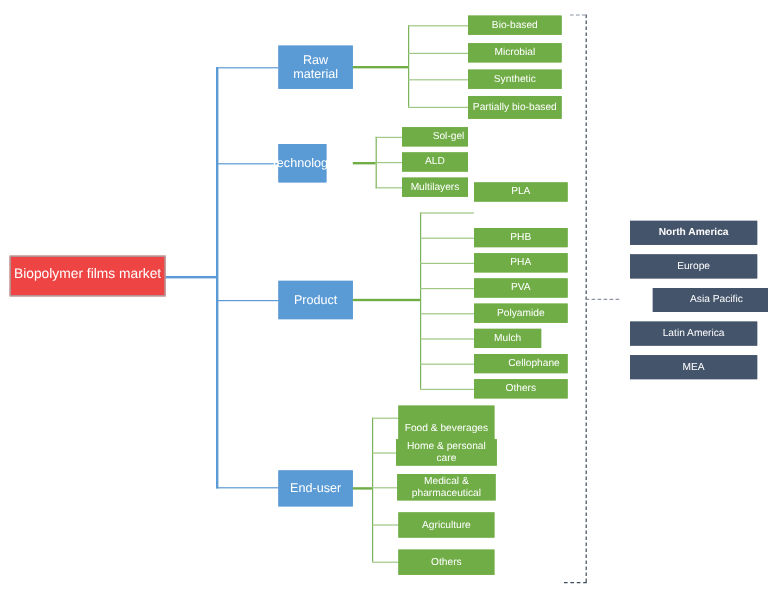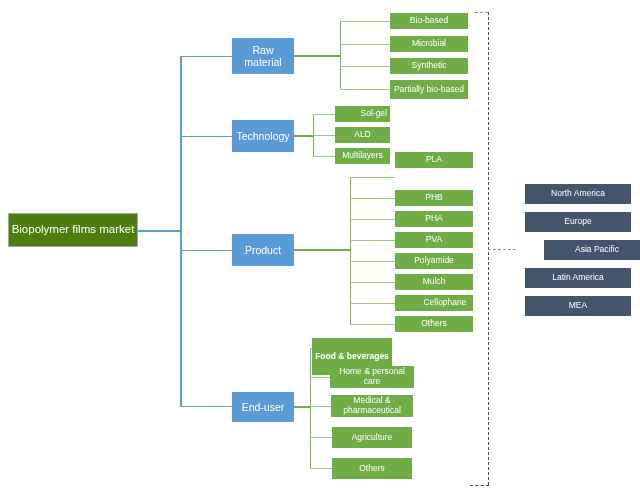--- a/index.html
+++ b/index.html
@@ -26,21 +26,21 @@
     display: flex;
     align-items: center;
     justify-content: center;
     text-align: center;
     color: #ffffff;
     line-height: 1.15;
     padding: 1px 2px;
   }
 
   .root-box {
-    background: #4d7c0f;
+    background: #ef4444;
     border: 1px solid #a6a6a6;
     font-size: 11.5px;
   }
 
   .cat-box {
     background: #5b9bd5;
     border: 1px solid #5b9bd5;
     font-size: 10.5px;
   }
 
@@ -136,21 +136,21 @@
   <div class="box leaf-box" style="left:390px; top:36px; width:78px; height:16px;">
     <span>Microbial</span>
   </div>
   <div class="box leaf-box" style="left:390px; top:58px; width:78px; height:16px;">
     <span>Synthetic</span>
   </div>
   <div class="box leaf-box" style="left:390px; top:80px; width:78px; height:19px;">
     <span>Partially bio-based</span>
   </div>
 
-  <div class="box cat-box" style="left:232px; top:120px; width:62px; height:32px;">
+  <div class="box cat-box" style="left:232px; top:120px; width:40px; height:32px;">
     <span>Technology</span>
   </div>
   <div class="line h-green-strong" style="left:294px; top:135px; width:19px;"></div>
   <div class="line v-green" style="left:313px; top:114px; height:43px;"></div>
   <div class="line h-green" style="left:313px; top:114px; width:22px;"></div>
   <div class="line h-green" style="left:313px; top:135px; width:22px;"></div>
   <div class="line h-green" style="left:313px; top:156px; width:22px;"></div>
 
   <div class="box leaf-box" style="left:335px; top:106px; width:55px; height:16px;justify-content:flex-end;">
     <span>Sol-gel</span>
@@ -184,63 +184,63 @@
   </div>
   <div class="box leaf-box" style="left:395px; top:211px; width:78px; height:16px;">
     <span>PHA</span>
   </div>
   <div class="box leaf-box" style="left:395px; top:232px; width:78px; height:16px;">
     <span>PVA</span>
   </div>
   <div class="box leaf-box" style="left:395px; top:253px; width:78px; height:16px;">
     <span>Polyamide</span>
   </div>
-  <div class="box leaf-box" style="left:395px; top:274px; width:78px; height:16px;justify-content:center;">
+  <div class="box leaf-box" style="left:395px; top:274px; width:56px; height:16px;justify-content:center;">
     <span>Mulch</span>
   </div>
   <div class="box leaf-box" style="left:395px; top:295px; width:78px; height:16px;padding-left:24px;">
     <span>Cellophane</span>
   </div>
   <div class="box leaf-box" style="left:395px; top:316px; width:78px; height:16px;">
     <span>Others</span>
   </div>
 
   <div class="box cat-box" style="left:232px; top:392px; width:62px; height:30px;">
     <span>End-user</span>
   </div>
   <div class="line h-green-strong" style="left:294px; top:406px; width:16px;"></div>
   <div class="line v-green" style="left:310px; top:348px; height:120px;"></div>
   <div class="line h-green" style="left:310px; top:348px; width:22px;"></div>
   <div class="line h-green" style="left:310px; top:377px; width:22px;"></div>
   <div class="line h-green" style="left:310px; top:406px; width:22px;"></div>
   <div class="line h-green" style="left:310px; top:437px; width:22px;"></div>
   <div class="line h-green" style="left:310px; top:468px; width:22px;"></div>
 
-  <div class="box leaf-box" style="left:312px; top:338px; width:80px; height:37px;font-weight:bold;">
+  <div class="box leaf-box" style="left:332px; top:338px; width:80px; height:37px;">
     <span>Food &amp; beverages</span>
   </div>
   <div class="box leaf-box" style="left:330px; top:366px; width:84px; height:22px;">
     <span>Home &amp; personal care</span>
   </div>
   <div class="box leaf-box" style="left:331px; top:395px; width:82px; height:22px;">
     <span>Medical &amp; pharmaceutical</span>
   </div>
   <div class="box leaf-box" style="left:332px; top:427px; width:80px; height:21px;">
     <span>Agriculture</span>
   </div>
   <div class="box leaf-box" style="left:332px; top:458px; width:80px; height:21px;">
     <span>Others</span>
   </div>
 
   <div class="dash-h-light" style="left:475px; top:12px; width:13px;"></div>
   <div class="dash-v" style="left:488px; top:12px; height:473px;"></div>
   <div class="dash-h" style="left:470px; top:485px; width:19px;"></div>
   <div class="dash-h-light" style="left:488px; top:249px; width:28px;"></div>
 
-  <div class="box region-box" style="left:525px; top:184px; width:106px; height:20px;">
+  <div class="box region-box" style="left:525px; top:184px; width:106px; height:20px;font-weight:bold;">
     <span>North America</span>
   </div>
   <div class="box region-box" style="left:525px; top:212px; width:106px; height:20px;">
     <span>Europe</span>
   </div>
   <div class="box region-box" style="left:544px; top:240px; width:106px; height:20px;">
     <span>Asia Pacific</span>
   </div>
   <div class="box region-box" style="left:525px; top:296px; width:106px; height:20px;">
     <span>MEA</span>

